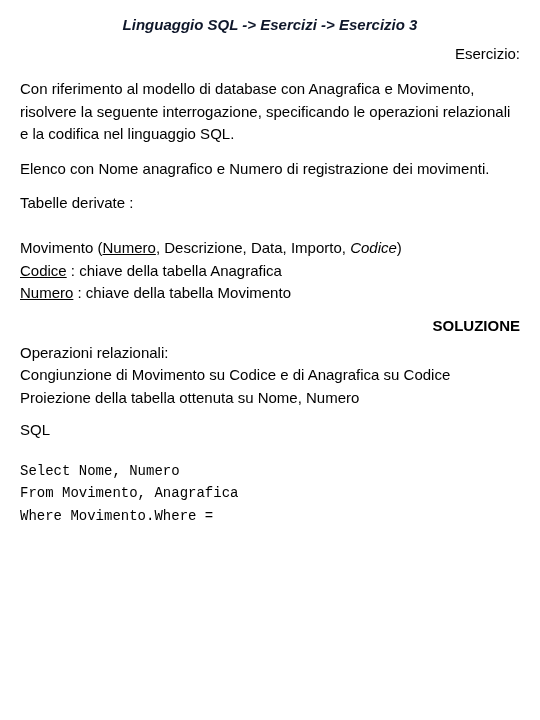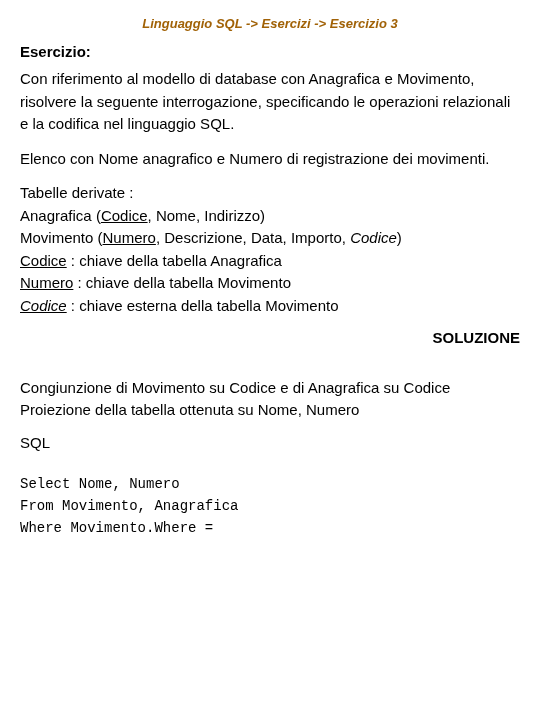--- a/index.html
+++ b/index.html
@@ -15,30 +15,30 @@
       font-family: Arial, sans-serif;
       font-size: 15px;
       color: #000000;
       padding: 16px 20px;
     }
 
     .page-title {
       text-align: center;
       font-style: italic;
       font-weight: bold;
-      color: #a16207;
-      font-size: 13px;
+      color: #0f172a;
+      font-size: 15px;
       margin-bottom: 12px;
     }
 
     .section-title {
-      text-align: left;
-      font-weight: bold;
+      text-align: right;
+      font-weight: normal;
       font-size: 15px;
-      margin-bottom: 8px;
+      margin-bottom: 16px;
     }
 
     .paragraph {
       margin-bottom: 12px;
       line-height: 1.5;
     }
 
     .solution-title {
       text-align: right;
       font-weight: bold;
@@ -74,49 +74,44 @@
 <div class="section-title">Esercizio:</div>
 
 <div class="paragraph">Con riferimento al modello di database con Anagrafica e Movimento, risolvere la seguente interrogazione, specificando le operazioni relazionali e la codifica nel linguaggio SQL.</div>
 
 <div class="paragraph">Elenco con Nome anagrafico e Numero di registrazione dei movimenti.</div>
 
 <div class="paragraph">
   <span>Tabelle derivate :</span><br>
 
   
-  <span>
-    Anagrafica (<span class="underline">Codice</span>, Nome, Indirizzo)
-  </span><br>
+  <br>
 
   
   <span>
     Movimento (<span class="underline">Numero</span>, Descrizione, Data, Importo, <span class="italic">Codice</span>)
   </span><br>
 
   
   <span>
     <span class="underline">Codice</span> : chiave della tabella Anagrafica
   </span><br>
 
   
   <span>
     <span class="underline">Numero</span> : chiave della tabella Movimento
   </span><br>
 
   
-  <span>
-    <span class="italic underline">Codice</span> : chiave esterna della tabella Movimento
-  </span>
 </div>
 
 <div class="solution-title">SOLUZIONE</div>
 
 <div class="paragraph">
-  <br>
+  <span>Operazioni relazionali:</span><br>
   <span>Congiunzione di Movimento su Codice e di Anagrafica su Codice</span><br>
   <span>Proiezione della tabella ottenuta su Nome, Numero</span>
 </div>
 
 <div class="bold">SQL</div>
 
 <div class="code-block">
   <span>Select Nome, Numero</span><br>
   <span>From Movimento, Anagrafica</span><br>
   <span>Where Movimento.Where =</span><br>

